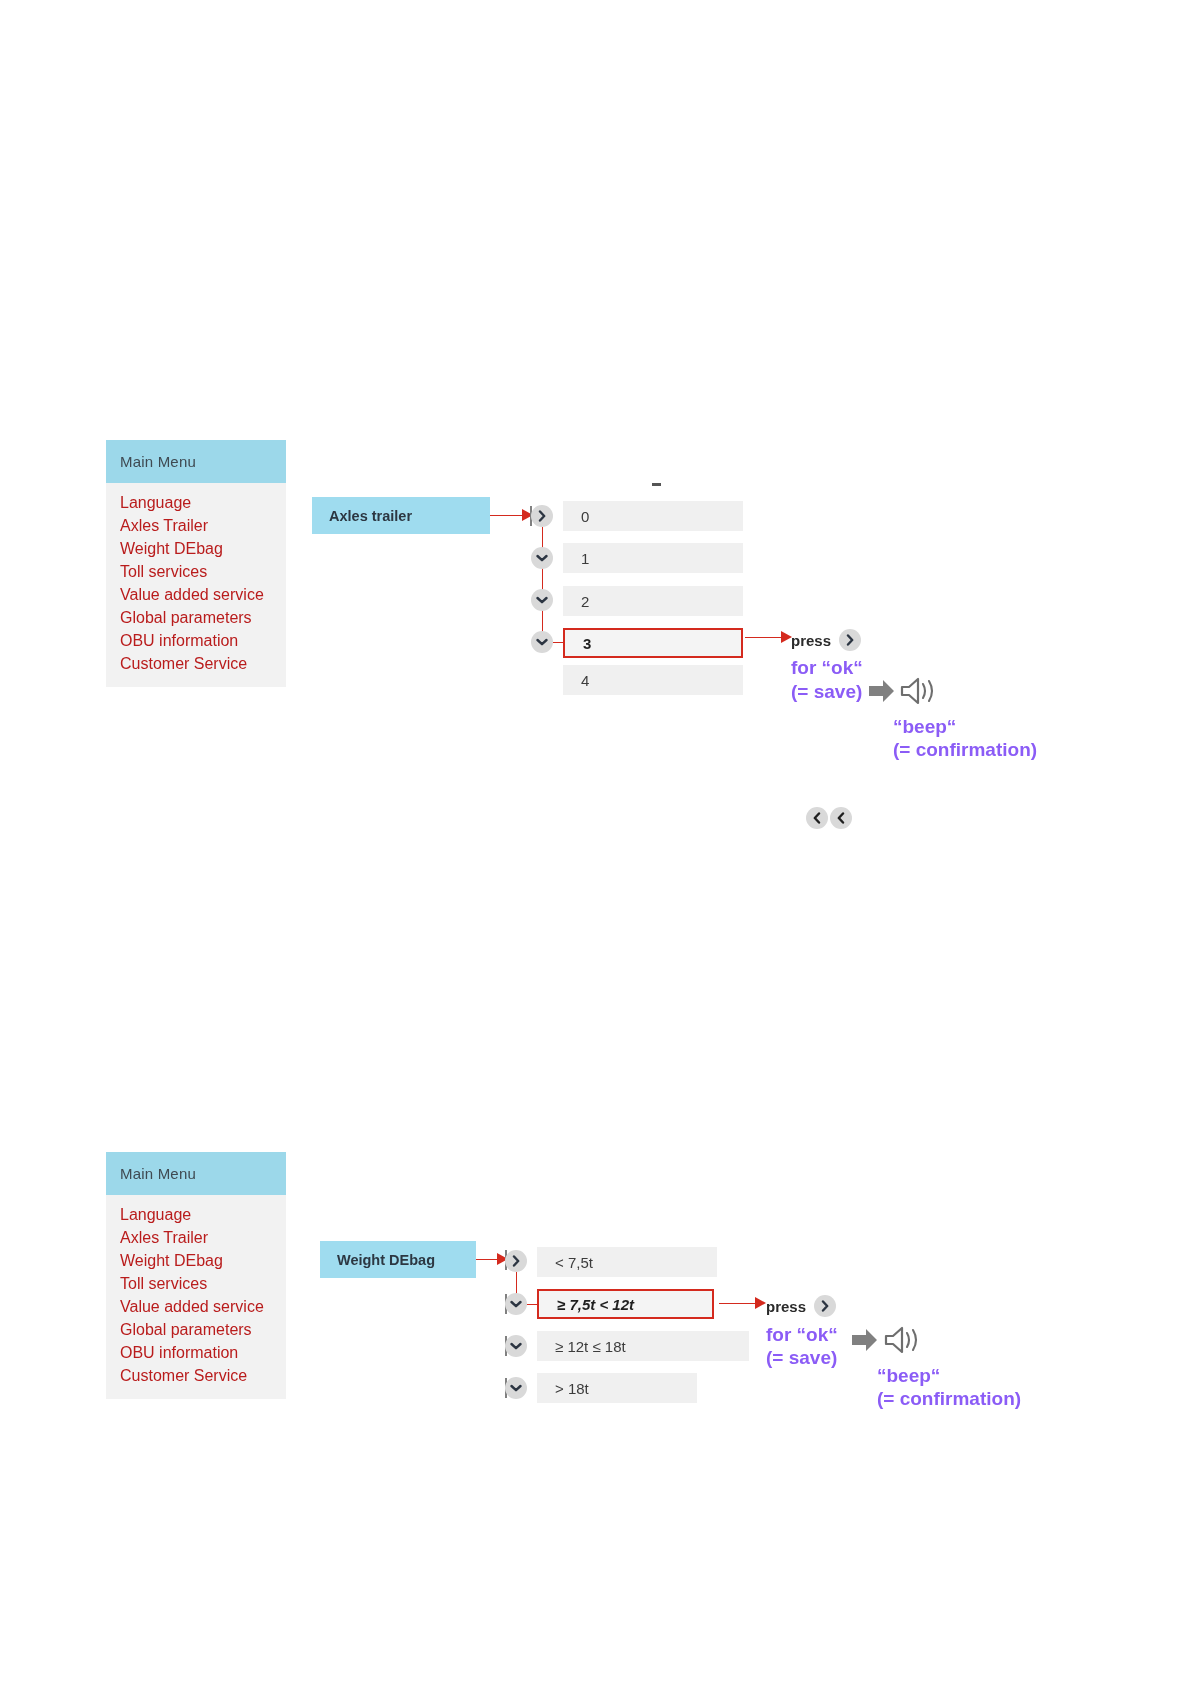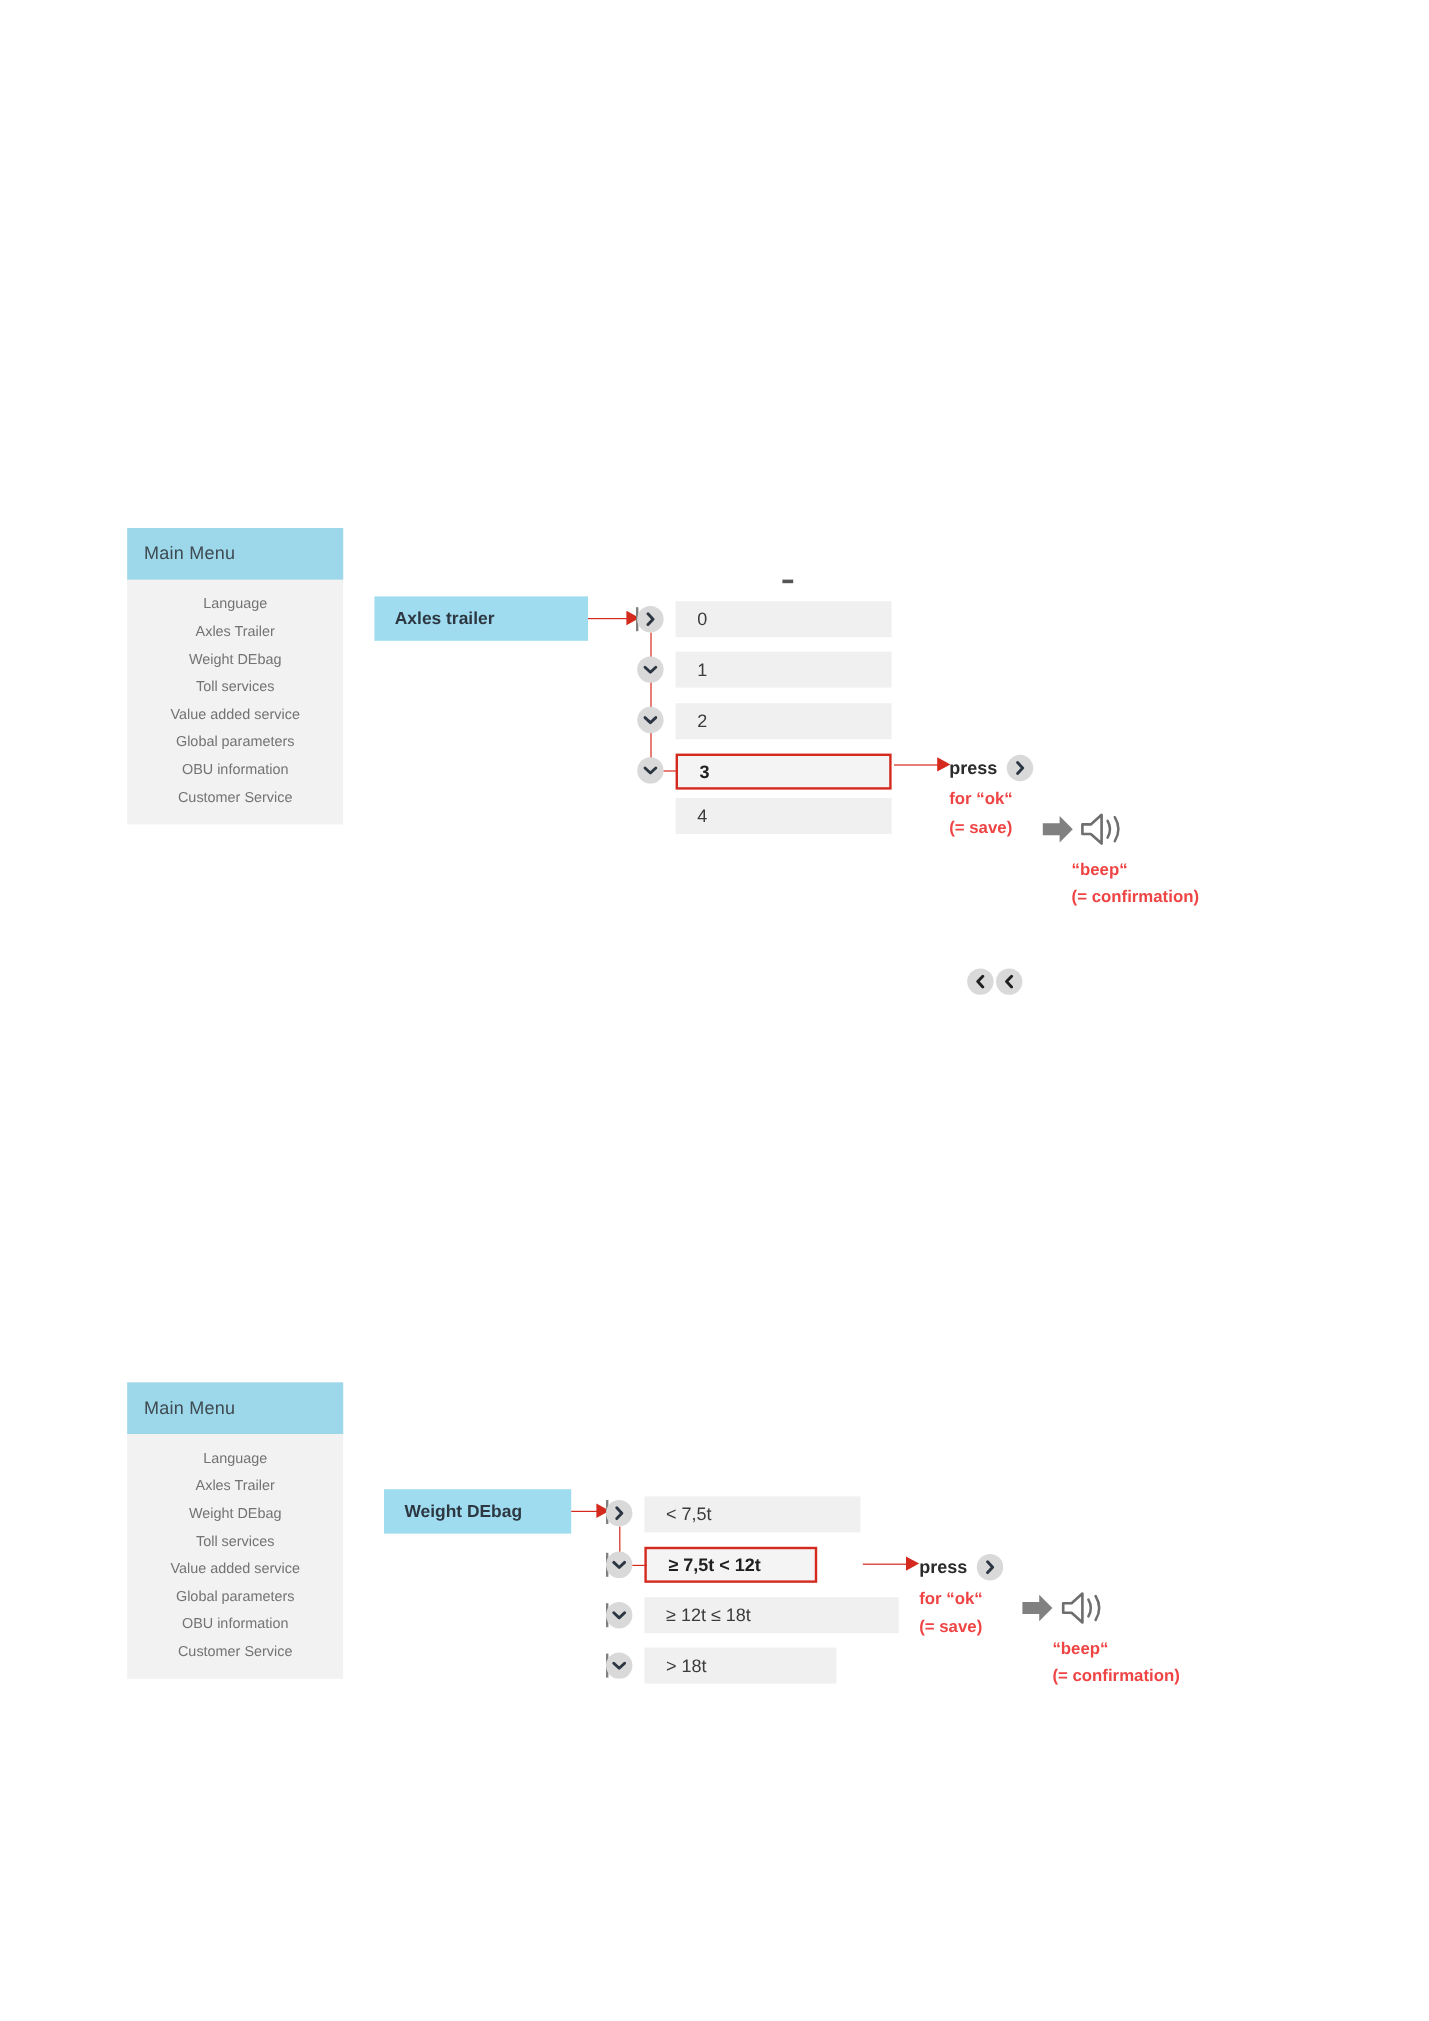--- a/index.html
+++ b/index.html
@@ -30,26 +30,25 @@
     background: #9cd8ea;
     color: #3f4a52;
     font-size: 15px;
     padding: 13px 14px 13px 14px;
     letter-spacing: 0.2px;
   }
   .menu-list {
     padding: 8px 0 12px 0;
   }
   .menu-item {
-    font-size: 12px;
-    color: #737373;
+    font-size: 16px;
+    color: #b91c1c;
     padding: 2.5px 14px;
     line-height: 18px;
     white-space: nowrap;
-    text-align: center;
   }
 
   
   .callout {
     position: absolute;
     background: #9fdcef;
     color: #2c3742;
     font-weight: bold;
     font-size: 14.5px;
     display: flex;
@@ -110,22 +109,22 @@
   .tick {
     position: absolute;
     width: 1.6px;
     background: #808080;
   }
 
   
   .anno {
     position: absolute;
     font-weight: bold;
-    font-size: 14px;
-    color: #ef4444;
+    font-size: 19px;
+    color: #8b5cf6;
     white-space: nowrap;
   }
   .anno-row {
     position: absolute;
     display: flex;
     align-items: center;
     gap: 8px;
     font-weight: bold;
     font-size: 15px;
     color: #2b2b2b;
@@ -259,21 +258,21 @@
   <div class="arrowhead" style="left:497px; top:1253px;"></div>
 
   <div class="vline" style="left:516px; top:1272px; height:32px;"></div>
 
   <div class="tick" style="left:505px; top:1250px; height:20px;"></div>
   <div class="tick" style="left:505px; top:1294px; height:20px;"></div>
   <div class="tick" style="left:505px; top:1336px; height:20px;"></div>
   <div class="tick" style="left:505px; top:1378px; height:20px;"></div>
 
   <div class="opt-row" style="left:537px; top:1247px; width:180px; height:30px;">&lt; 7,5t</div>
-  <div class="opt-row selected" style="left:537px; top:1289px; width:144px; height:30px;">≥ 7,5t &lt; 12t</div>
+  <div class="opt-row selected" style="left:537px; top:1289px; width:177px; height:30px;font-style:italic;">≥ 7,5t &lt; 12t</div>
   <div class="opt-row" style="left:537px; top:1331px; width:212px; height:30px;">≥ 12t  ≤ 18t</div>
   <div class="opt-row" style="left:537px; top:1373px; width:160px; height:30px;">&gt; 18t</div>
 
   <div class="chev" style="left:505px; top:1250px;">
     <svg width="12" height="12" viewBox="0 0 12 12">
         <path d="M4 1.5 L8.2 6 L4 10.5" stroke="#2c3542" stroke-width="2.4" fill="none" stroke-linecap="round" stroke-linejoin="round"></path>
       </svg>
   </div>
   <div class="chev" style="left:505px; top:1293px;">
     <svg width="12" height="12" viewBox="0 0 12 12">

